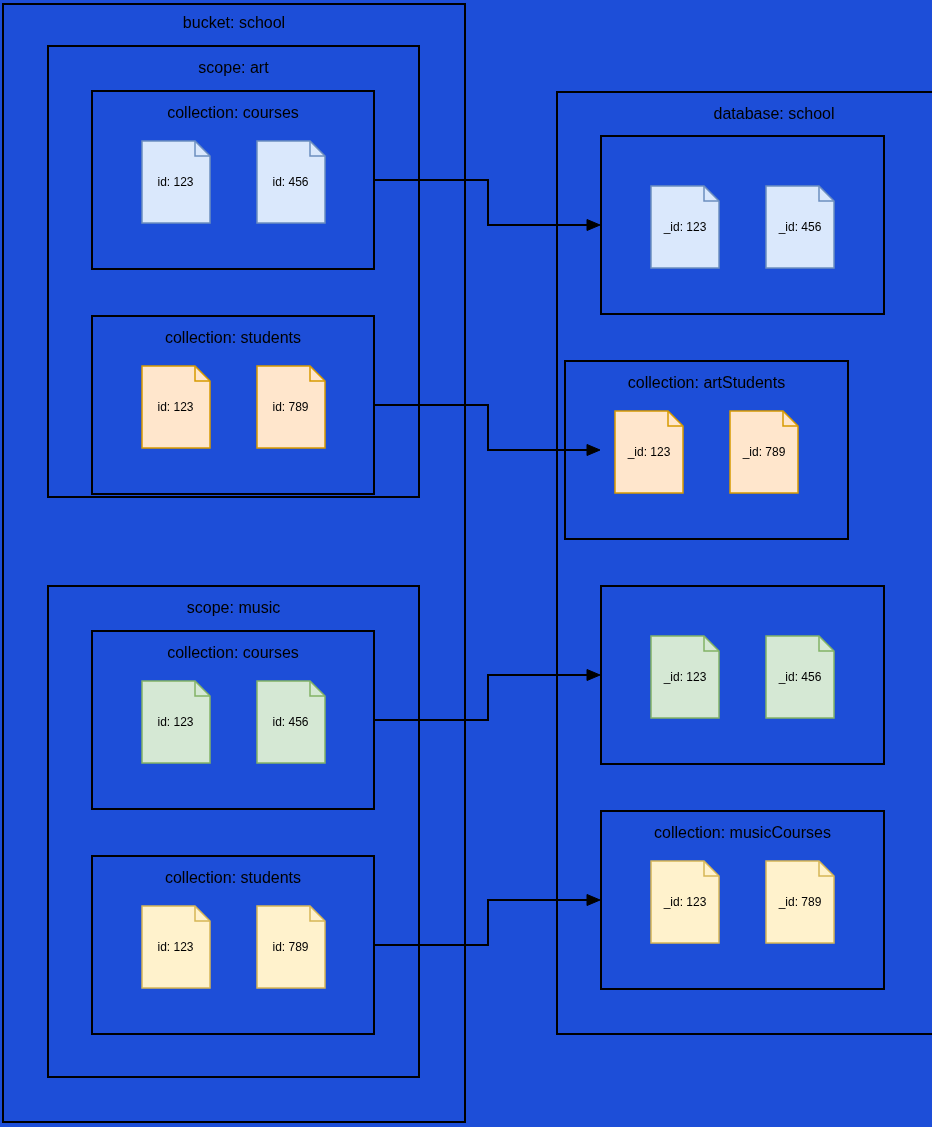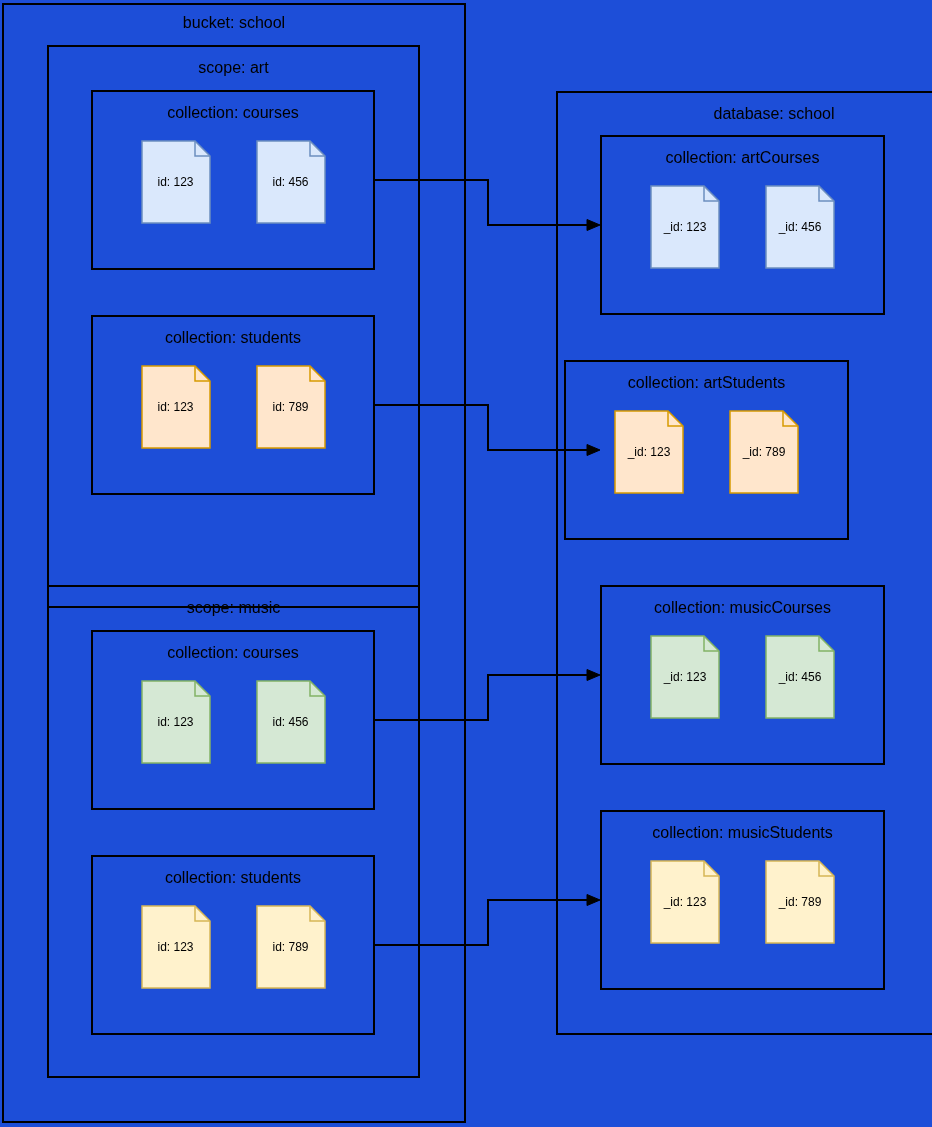--- a/index.html
+++ b/index.html
@@ -82,21 +82,21 @@
 </style>
 </head>
 <body>
 
 <div id="canvas">
 
   <div class="box" style="left:2px;top:3px;width:464px;height:1120px;">
     <div class="box-title bucket-title-pos">bucket: school</div>
   </div>
 
-  <div class="box" style="left:47px;top:45px;width:373px;height:563px;">
+  <div class="box" style="left:47px;top:45px;width:373px;height:453px;">
     <div class="box-title">scope: art</div>
   </div>
 
   <div class="box" style="left:91px;top:90px;width:284px;height:180px;">
     <div class="box-title">collection: courses</div>
     <div class="docs-row">
       <div class="doc">
         <svg width="70" height="84" viewBox="0 0 70 84">
             <path class="doc-body" d="M1 1 H54 L69 16 V83 H1 Z" stroke-width="1.5" fill="#dae8fc" stroke="#6c8ebf"></path>
             <path class="doc-fold" d="M54 1 V16 H69" stroke-width="1.5" fill="none" stroke="#6c8ebf"></path>
@@ -175,21 +175,20 @@
         <span class="doc-label">id: 789</span>
       </div>
     </div>
   </div>
 
   <div class="box" style="left:556px;top:91px;width:436px;height:944px;">
     <div class="box-title">database: school</div>
   </div>
 
   <div class="box" style="left:600px;top:135px;width:285px;height:180px;">
-    <div class="box-title">collection: artCourses</div>
     <div class="docs-row">
       <div class="doc">
         <svg width="70" height="84" viewBox="0 0 70 84">
             <path class="doc-body" d="M1 1 H54 L69 16 V83 H1 Z" stroke-width="1.5" fill="#dae8fc" stroke="#6c8ebf"></path>
             <path class="doc-fold" d="M54 1 V16 H69" stroke-width="1.5" fill="none" stroke="#6c8ebf"></path>
           </svg>
         <span class="doc-label">_id: 123</span>
       </div>
       <div class="doc">
         <svg width="70" height="84" viewBox="0 0 70 84">
@@ -215,41 +214,40 @@
         <svg width="70" height="84" viewBox="0 0 70 84">
             <path class="doc-body" d="M1 1 H54 L69 16 V83 H1 Z" stroke-width="1.5" fill="#ffe6cc" stroke="#d79b00"></path>
             <path class="doc-fold" d="M54 1 V16 H69" stroke-width="1.5" fill="none" stroke="#d79b00"></path>
           </svg>
         <span class="doc-label">_id: 789</span>
       </div>
     </div>
   </div>
 
   <div class="box" style="left:600px;top:585px;width:285px;height:180px;">
+    <div class="docs-row">
+      <div class="doc">
+        <svg width="70" height="84" viewBox="0 0 70 84">
+            <path class="doc-body" d="M1 1 H54 L69 16 V83 H1 Z" stroke-width="1.5" fill="#d5e8d4" stroke="#82b366"></path>
+            <path class="doc-fold" d="M54 1 V16 H69" stroke-width="1.5" fill="none" stroke="#82b366"></path>
+          </svg>
+        <span class="doc-label">_id: 123</span>
+      </div>
+      <div class="doc">
+        <svg width="70" height="84" viewBox="0 0 70 84">
+            <path class="doc-body" d="M1 1 H54 L69 16 V83 H1 Z" stroke-width="1.5" fill="#d5e8d4" stroke="#82b366"></path>
+            <path class="doc-fold" d="M54 1 V16 H69" stroke-width="1.5" fill="none" stroke="#82b366"></path>
+          </svg>
+        <span class="doc-label">_id: 456</span>
+      </div>
+    </div>
+  </div>
+
+  <div class="box" style="left:600px;top:810px;width:285px;height:180px;">
     <div class="box-title">collection: musicCourses</div>
-    <div class="docs-row">
-      <div class="doc">
-        <svg width="70" height="84" viewBox="0 0 70 84">
-            <path class="doc-body" d="M1 1 H54 L69 16 V83 H1 Z" stroke-width="1.5" fill="#d5e8d4" stroke="#82b366"></path>
-            <path class="doc-fold" d="M54 1 V16 H69" stroke-width="1.5" fill="none" stroke="#82b366"></path>
-          </svg>
-        <span class="doc-label">_id: 123</span>
-      </div>
-      <div class="doc">
-        <svg width="70" height="84" viewBox="0 0 70 84">
-            <path class="doc-body" d="M1 1 H54 L69 16 V83 H1 Z" stroke-width="1.5" fill="#d5e8d4" stroke="#82b366"></path>
-            <path class="doc-fold" d="M54 1 V16 H69" stroke-width="1.5" fill="none" stroke="#82b366"></path>
-          </svg>
-        <span class="doc-label">_id: 456</span>
-      </div>
-    </div>
-  </div>
-
-  <div class="box" style="left:600px;top:810px;width:285px;height:180px;">
-    <div class="box-title">collection: musicStudents</div>
     <div class="docs-row">
       <div class="doc">
         <svg width="70" height="84" viewBox="0 0 70 84">
             <path class="doc-body" d="M1 1 H54 L69 16 V83 H1 Z" stroke-width="1.5" fill="#fff2cc" stroke="#d6b656"></path>
             <path class="doc-fold" d="M54 1 V16 H69" stroke-width="1.5" fill="none" stroke="#d6b656"></path>
           </svg>
         <span class="doc-label">_id: 123</span>
       </div>
       <div class="doc">
         <svg width="70" height="84" viewBox="0 0 70 84">

